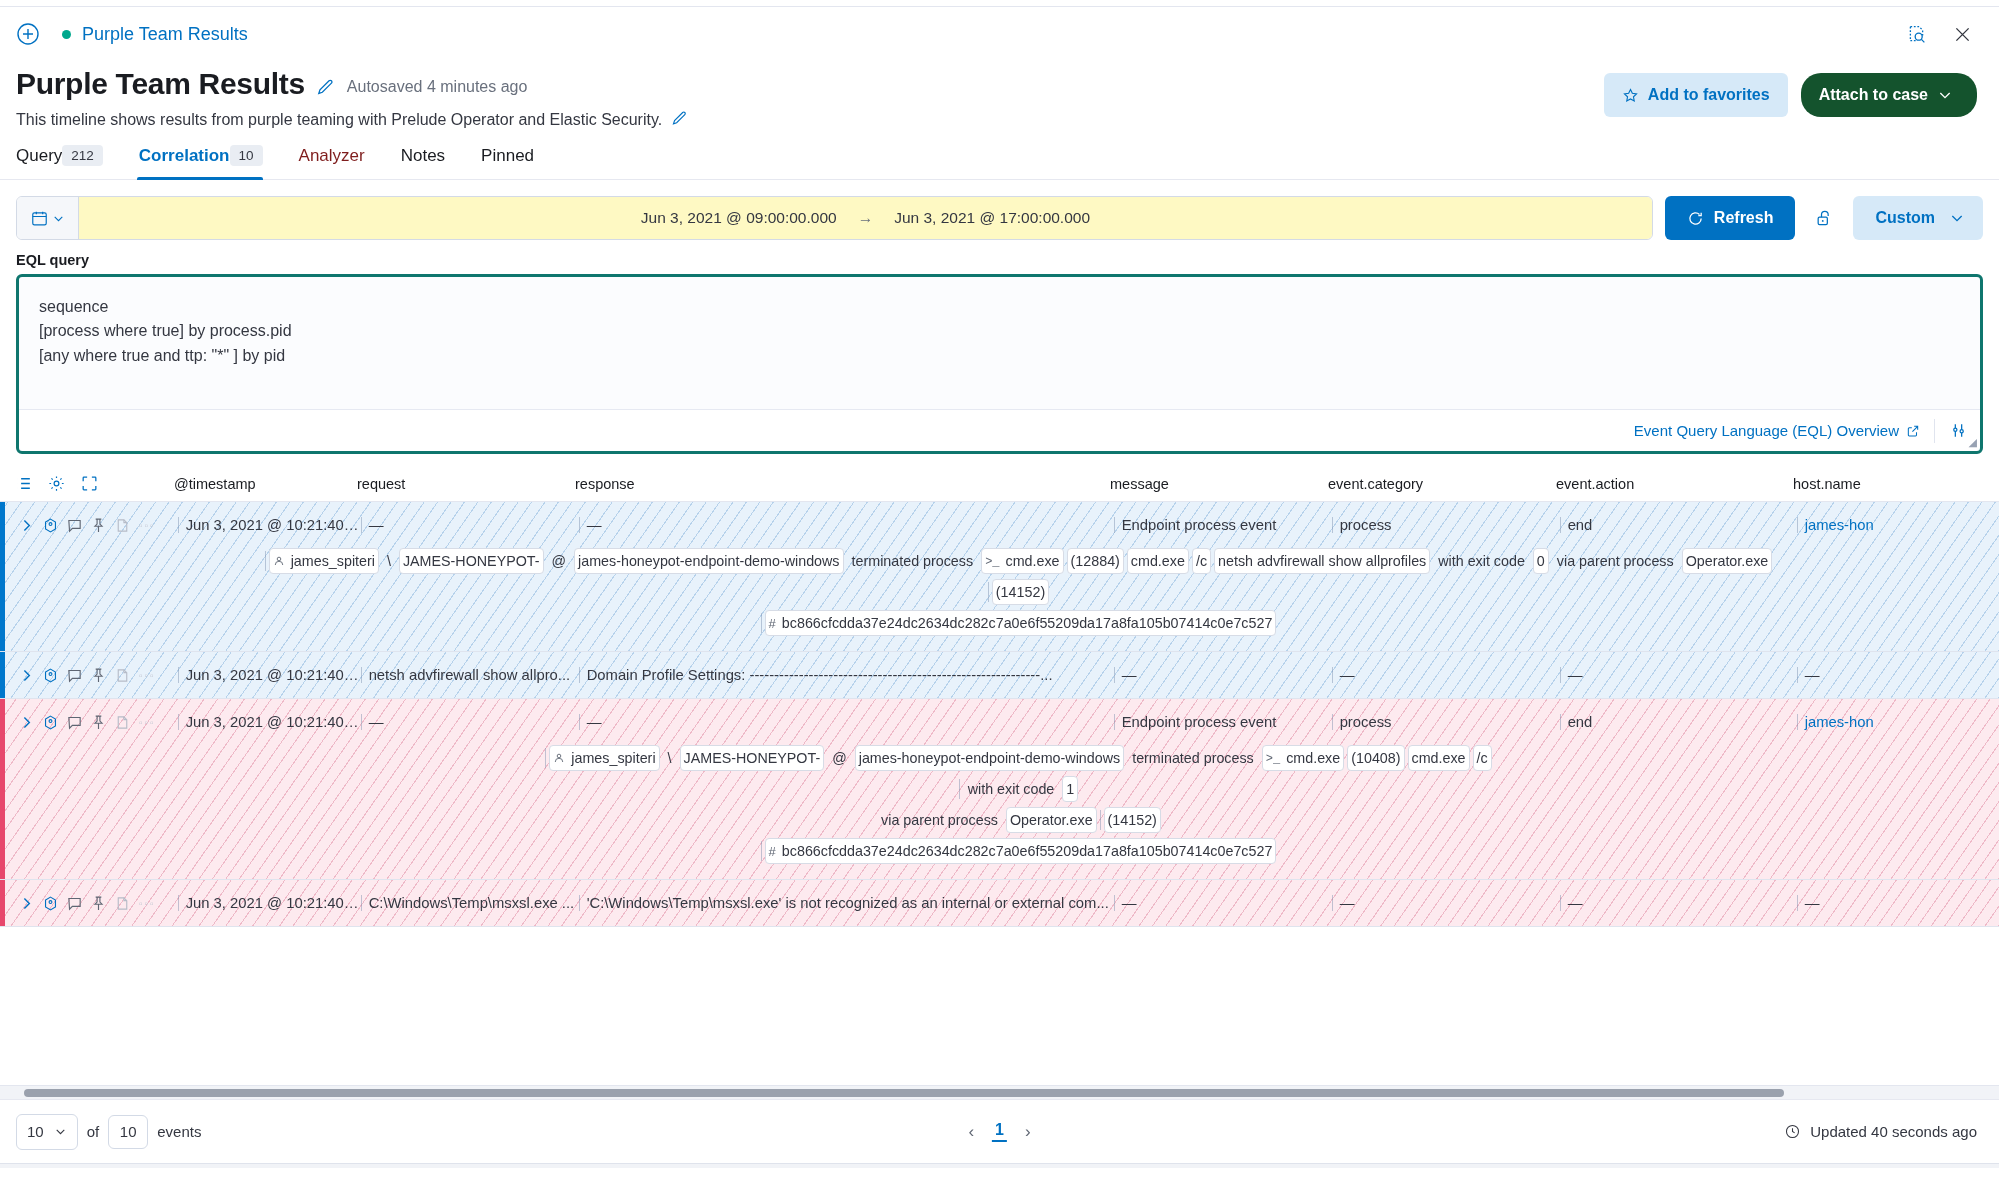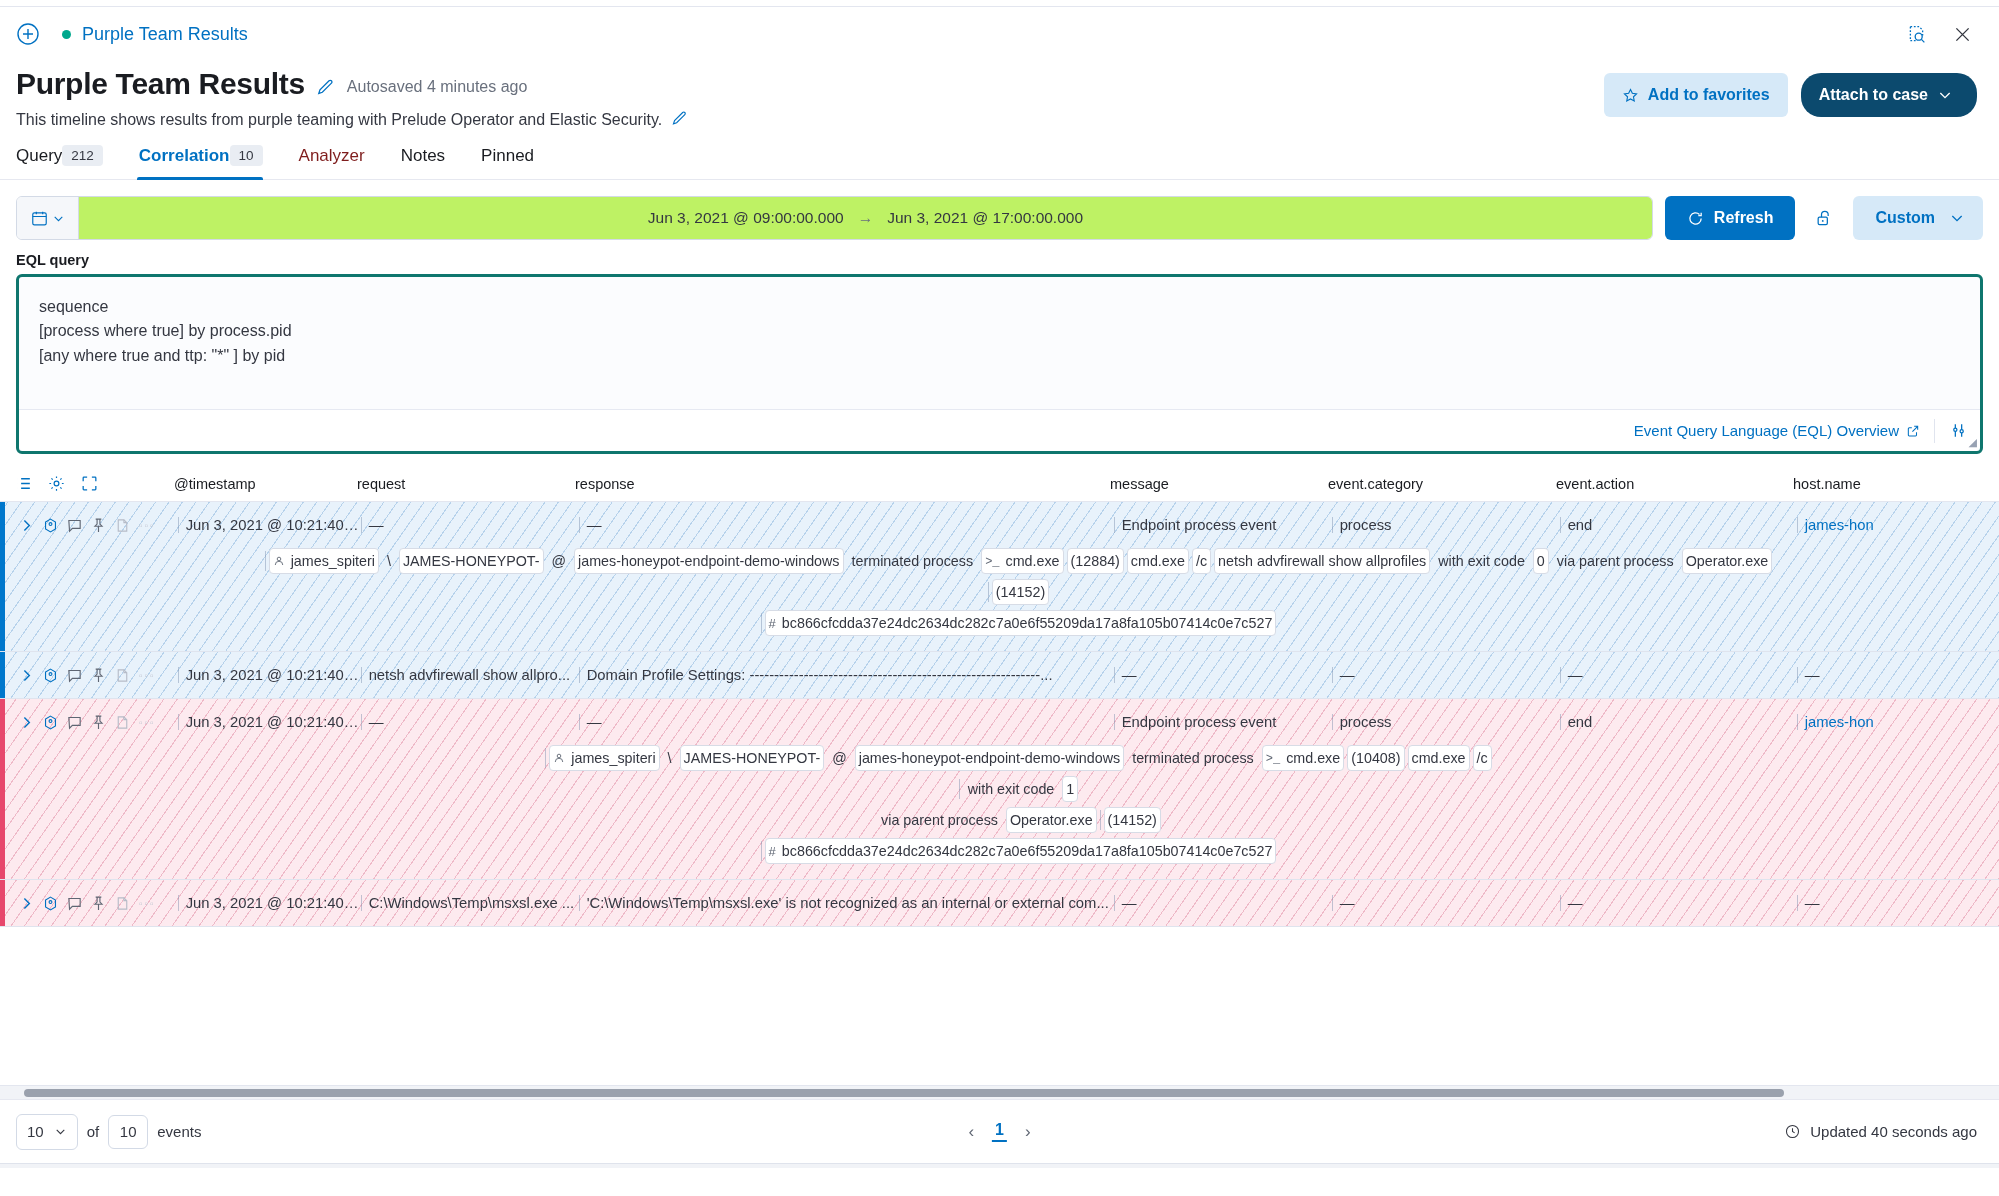--- a/index.html
+++ b/index.html
@@ -41,36 +41,36 @@
   .desc-text { font-size: 16px; color: #343741; }
 
   .title-actions { position: absolute; right: 22px; top: 12px; display: flex; align-items: center; gap: 13px; }
   .btn {
     border: none; border-radius: 6px; cursor: pointer;
     font-family: inherit; font-size: 16px; font-weight: 600;
     display: flex; align-items: center; gap: 9px;
     height: 44px; padding: 0 18px;
   }
   .btn-fav { background: #d6e9f8; color: #0071c2; }
-  .btn-case { background: #0c4a6e; color: #ffffff; padding-right: 24px; border-radius: 20px; }
+  .btn-case { background: #14532d; color: #ffffff; padding-right: 24px; border-radius: 20px; }
 
   
   .tabs { display: flex; align-items: center; gap: 0; padding: 14px 0 0 16px; flex: none; border-bottom: 1px solid #e6e8f0; }
   .tab { display: flex; align-items: center; padding: 0 14px 13px 0; margin-right: 22px; font-size: 17px; cursor: pointer; position: relative; color: #1a1c21; font-weight: 400; }
   .tab.active { color: #0071c2; font-weight: 600; }
   .tab.disabled { color: #7f1d1d; cursor: default; }
   .tab.active:after { content: ""; position: absolute; left: -2px; right: 14px; bottom: -1px; height: 3px; background: #0071c2; border-radius: 2px 2px 0 0; }
   .tab-badge { background: #e9edf3; color: #343741; border-radius: 4px; font-size: 13.5px; padding: 3px 9px; font-weight: 400; }
 
   
   .query-zone { padding: 16px 16px 0 16px; flex: none; }
   .daterow { display: flex; align-items: stretch; gap: 12px; }
   .dt-group { flex: 1; display: flex; border: 1px solid #d3dae6; border-radius: 6px; overflow: hidden; background: #ffffff; height: 44px; }
   .dt-cal { width: 62px; background: #f5f7fa; border-right: 1px solid #d3dae6; display: flex; align-items: center; justify-content: center; gap: 3px; color: #0071c2; cursor: pointer; }
-  .dt-range { flex: 1; display: flex; align-items: center; justify-content: center; gap: 14px; font-size: 15.5px; color: #343741; background: #bef264; cursor: pointer; }
+  .dt-range { flex: 1; display: flex; align-items: center; justify-content: center; gap: 21px; font-size: 15.5px; color: #343741; background: #fef9c3; cursor: pointer; }
   .dt-arrow { color: #69707d; }
   .btn-refresh { background: #0071c2; color: #fff; height: 44px; padding: 0 22px; border-radius: 6px; display: flex; align-items: center; gap: 10px; font-size: 16px; font-weight: 600; cursor: pointer; border: none; font-family: inherit; }
   .lock-btn { width: 34px; display: flex; align-items: center; justify-content: center; color: #0071c2; cursor: pointer; }
   .btn-custom { background: #d6e9f8; color: #0071c2; height: 44px; padding: 0 18px 0 22px; border-radius: 6px; display: flex; align-items: center; gap: 14px; font-size: 16px; font-weight: 600; cursor: pointer; border: none; font-family: inherit; }
 
   .eql-label { font-size: 14.5px; font-weight: 700; color: #1a1c21; margin: 12px 0 6px 0; }
   .eql-box { border: 3px solid #0f766e; border-radius: 6px; background: #fbfcfe; position: relative; }
   .eql-text { padding: 18px 20px 20px 20px; min-height: 132px; font-size: 16px; line-height: 1.52; color: #343741; white-space: pre; }
   .eql-resize { position: absolute; right: 3px; bottom: 2px; color: #98a2b3; font-size: 11px; }
   .eql-foot { border-top: 1px solid #e6e9f2; background: #ffffff; height: 42px; display: flex; align-items: center; justify-content: flex-end; gap: 0; padding-right: 12px; border-radius: 0 0 6px 6px; }

